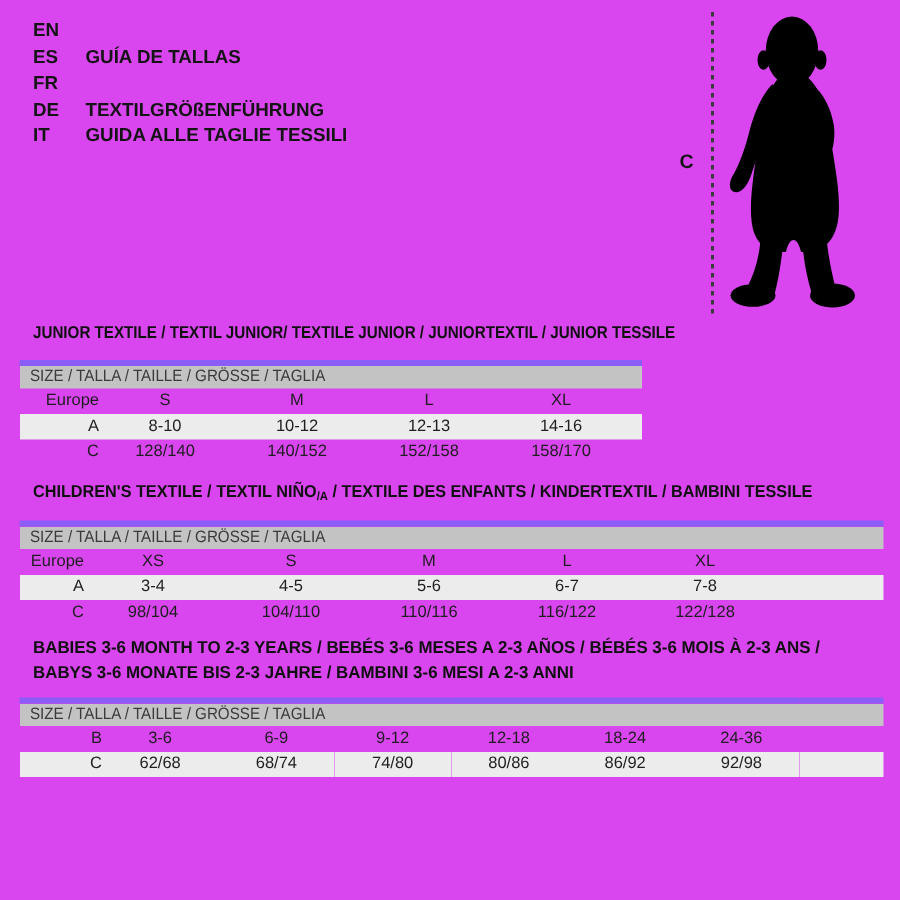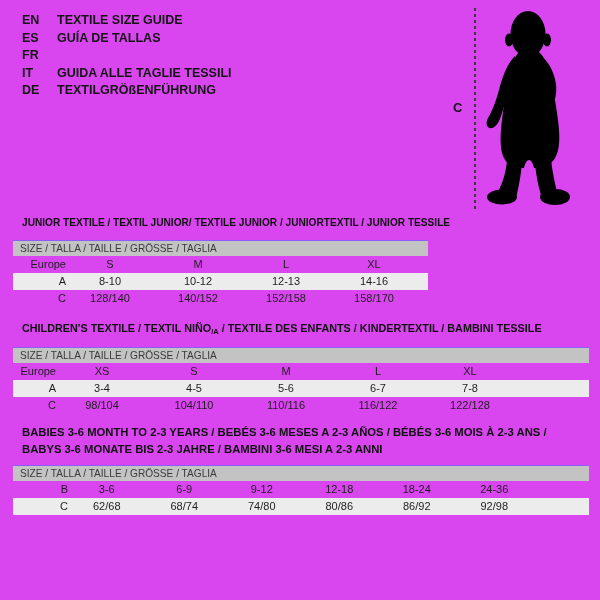--- a/index.html
+++ b/index.html
@@ -22,56 +22,55 @@
   .sec-title{font-weight:bold;font-size:11.5px;line-height:16.5px;white-space:nowrap;
              transform-origin:0 0;color:#101010;}
 
   
   .size-table{position:absolute;border-collapse:collapse;table-layout:fixed;
               font-size:11px;color:#1e1e1e;}
   .size-table td{padding:0;height:17px;line-height:17px;text-align:center;
                  overflow:hidden;white-space:nowrap;}
   .size-table td.lbl{text-align:right;padding-left:7px;}
   .size-table tr.bar td{height:15px;line-height:15px;background:#c3c3c3;
-                        border-top:1px solid #8b5cf6;text-align:left;
+                        border-top:4px solid #8b5cf6;text-align:left;
                         padding-left:7px;color:#3a3a3a;}
   .size-table tr.stripe{background:#ececec;}
   .cond{display:inline-block;transform:scaleX(.92);transform-origin:0 50%;}
 
   
   #notes{left:20px;top:537px;}
   .note-line{height:17px;line-height:17px;font-weight:bold;font-size:11px;
              white-space:nowrap;transform:scaleX(.92);transform-origin:0 0;}
 
   .subs{font-size:8px;vertical-align:-2px;}
 </style>
 </head>
 <body>
 
 <div id="page">
 
   <div id="lang-block" class="abs">
     <div class="lang-row">
       <span class="lang-code">EN</span>
-      <span class="lang-title">TEXTILE SIZE GUIDE</span>
     </div>
     <div class="lang-row">
       <span class="lang-code">ES</span>
       <span class="lang-title">GUÍA DE TALLAS</span>
     </div>
     <div class="lang-row">
       <span class="lang-code">FR</span>
     </div>
     <div class="lang-row">
+      <span class="lang-code">DE</span>
+      <span class="lang-title">TEXTILGRÖßENFÜHRUNG</span>
+    </div>
+    <div class="lang-row">
       <span class="lang-code">IT</span>
       <span class="lang-title">GUIDA ALLE TAGLIE TESSILI</span>
-    </div>
-    <div class="lang-row">
-      <span class="lang-code">DE</span>
-      <span class="lang-title">TEXTILGRÖßENFÜHRUNG</span>
     </div>
   </div>
 
   <svg id="measure-line" class="abs" width="4" height="203">
     <line x1="2" y1="0" x2="2" y2="203" stroke="#3c3c3c" stroke-width="2" stroke-dasharray="3,3"></line>
   </svg>
   <div id="measure-label" class="abs">C</div>
 
   <svg id="baby-svg" class="abs" width="92" height="200" viewBox="0 0 92 200">
     <g fill="#000000">

